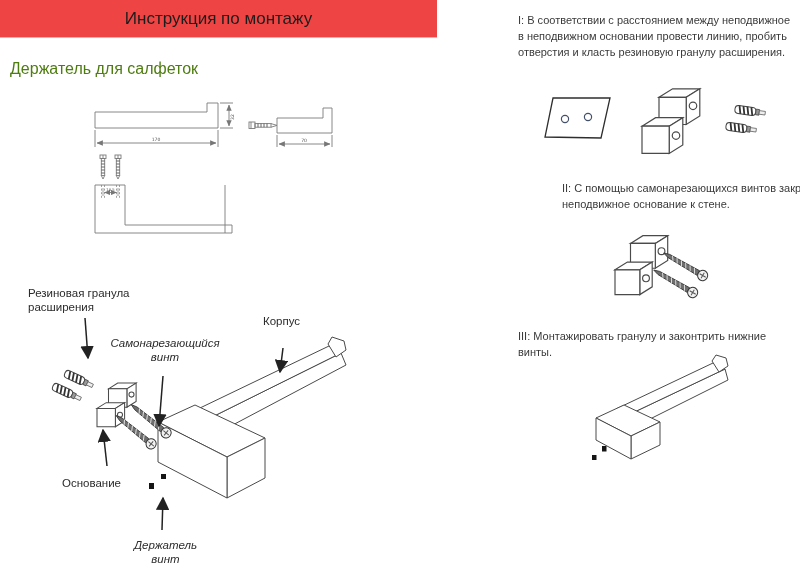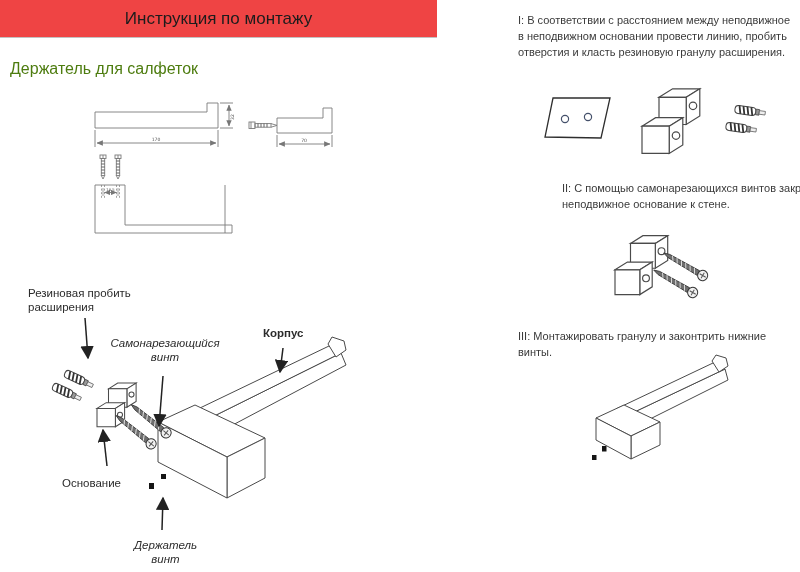--- a/index.html
+++ b/index.html
@@ -75,23 +75,23 @@
     <path d="M10,90 H40 V130 H140 V90" fill="none"></path>
     <path d="M10,90 V138 H147 V130 H140 V138" fill="none"></path>
     <path d="M16.5,90 V104 M19.5,90 V104 M31.5,90 V104 M34.5,90 V104" stroke-dasharray="2,1.6" stroke-width="0.7"></path>
     <line x1="18" y1="93" x2="18" y2="101" stroke-width="0.7"></line>
     <line x1="33" y1="93" x2="33" y2="101" stroke-width="0.7"></line>
     <line x1="19.5" y1="97.5" x2="31.5" y2="97.5" marker-start="url(#dim)" marker-end="url(#dim)"></line>
   </g>
   <text x="25.5" y="96" font-size="3.8" text-anchor="middle">18.5</text>
 </svg>
 
-<div class="abs lbl" style="left:28px; top:286px; width:118px;">Резиновая пробить расширения</div>
+<div class="abs lbl" style="left:28px; top:286px; width:118px;">Резиновая гранула расширения</div>
 <div class="abs lbl ctr" style="left:106px; top:336px; width:118px;">Самонарезающийся винт</div>
-<div class="abs lbl" style="left:263px; top:326px;font-weight:bold;">Корпус</div>
+<div class="abs lbl" style="left:263px; top:314px;">Корпус</div>
 <div class="abs lbl" style="left:62px; top:476px;">Основание</div>
 <div class="abs lbl ctr" style="left:128px; top:538px; width:75px;">Держатель винт</div>
 
 <svg class="abs" style="left:25px; top:310px;" width="350" height="230" viewBox="0 0 350 230">
 
   <g stroke="#4a4a4a" stroke-width="1" fill="#fff">
     <polygon points="316,43 163,119 170,135 321,55"></polygon>
     <polygon points="304,36 150,110 163,119 316,43"></polygon>
     <polygon points="303,34 307,27 319,31 321,40 311,47"></polygon>
     <polygon points="133,112 170,95 240,128 202,147"></polygon>

